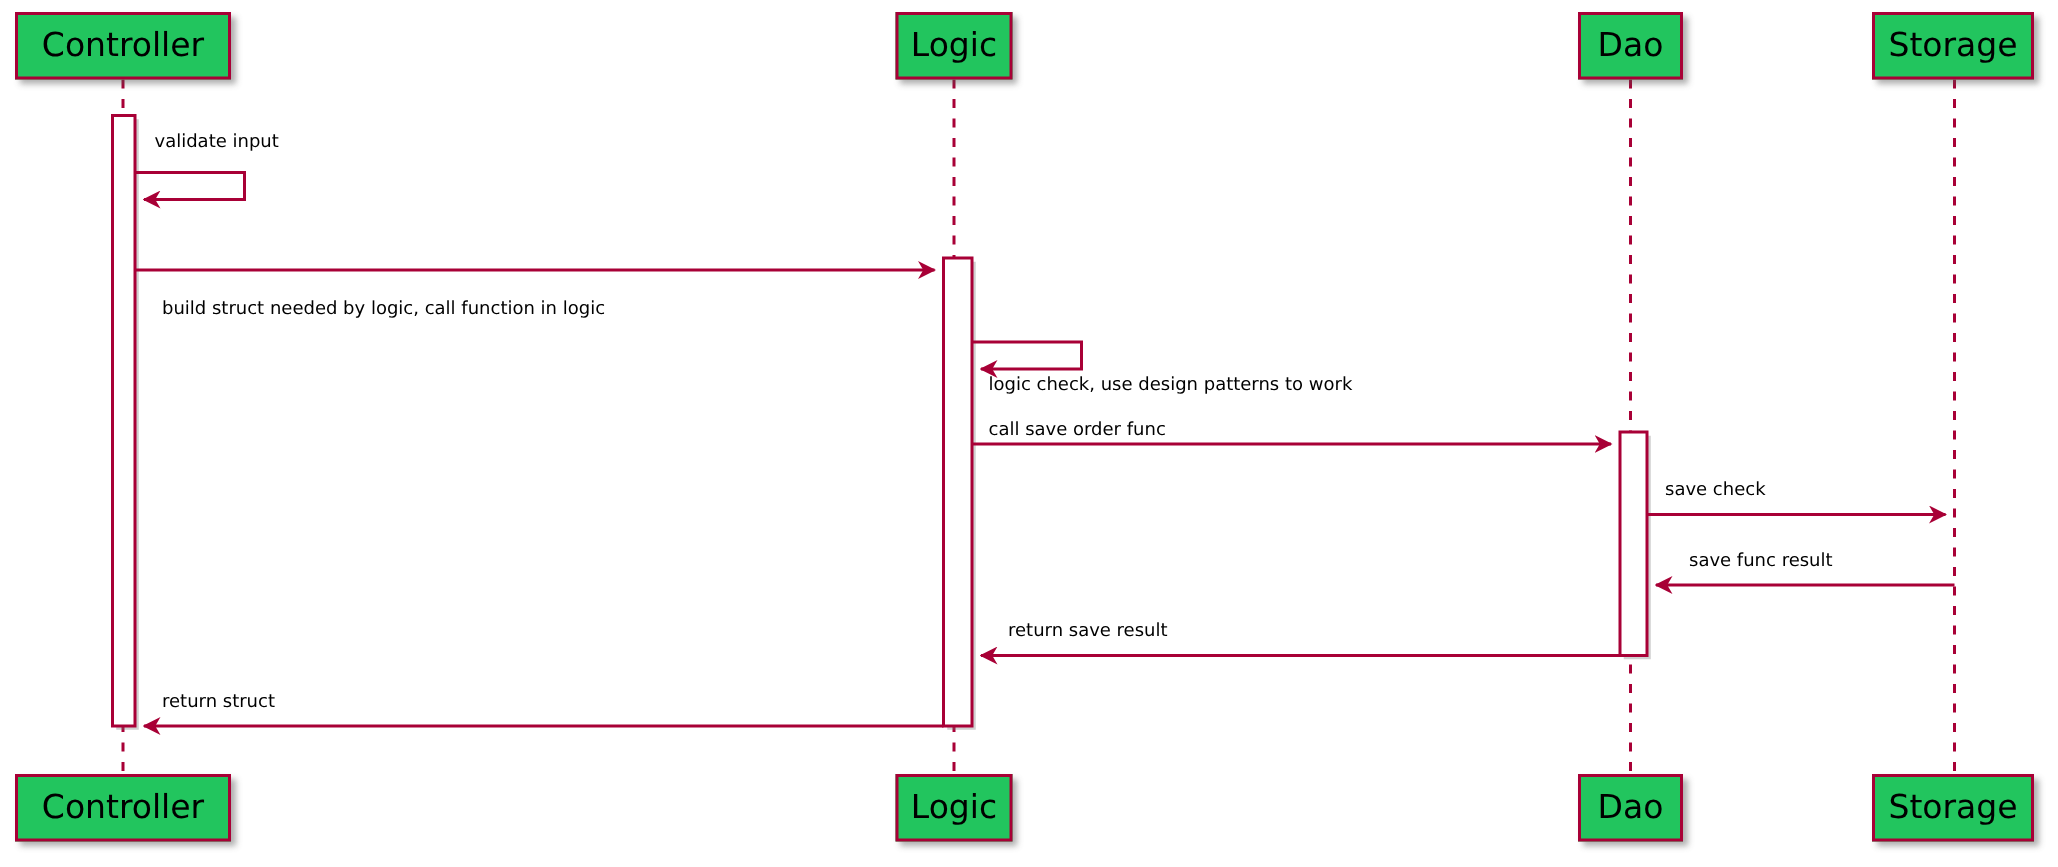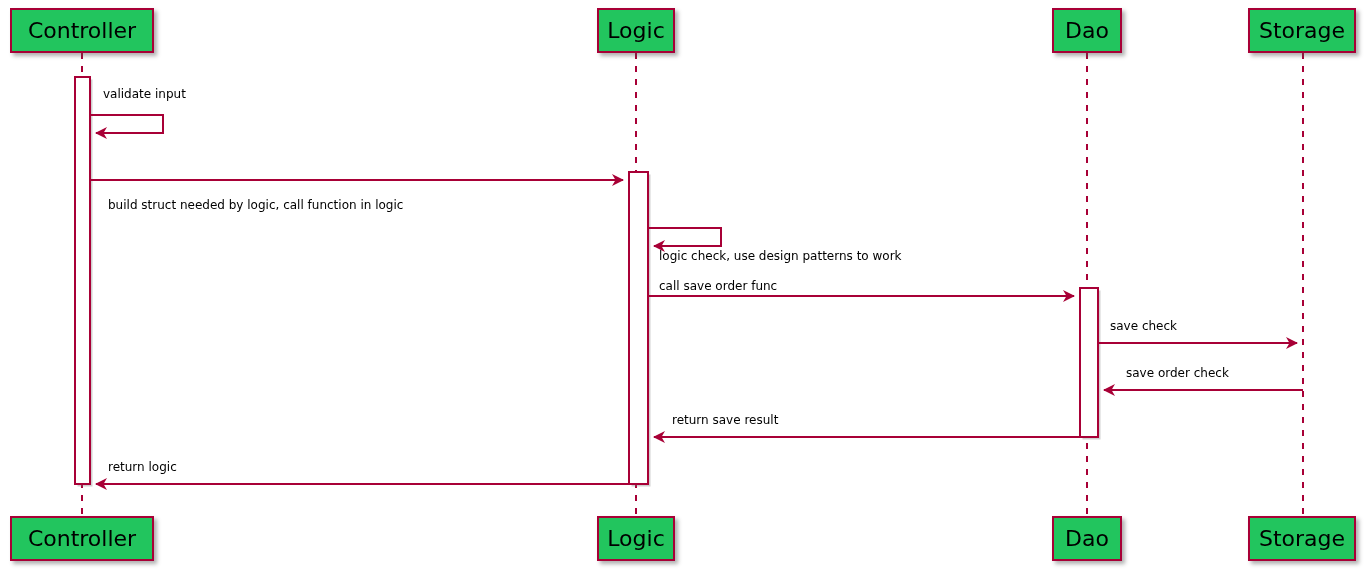--- a/index.html
+++ b/index.html
@@ -78,18 +78,18 @@
       <div class="pbox" style="left: 1248px; top: 516px; width: 108px; height: 45px;">
         <span>Storage</span>
       </div>
     </div>
   <div id="labels">
       <div class="msg" style="left: 103px; top: 88px;">validate input</div>
       <div class="msg" style="left: 108px; top: 160px; margin-top: 39px;">build struct needed by logic, call function in logic</div>
       <div class="msg" style="left: 659px; top: 202px; margin-top: 48px;">logic check, use design patterns to work</div>
       <div class="msg" style="left: 659px; top: 280px;">call save order func</div>
       <div class="msg" style="left: 1110px; top: 320px;">save check</div>
-      <div class="msg" style="left: 1126px; top: 367px;">save order check</div>
+      <div class="msg" style="left: 1126px; top: 367px;">save func result</div>
       <div class="msg" style="left: 672px; top: 414px; text-align: center;">return save result</div>
-      <div class="msg" style="left: 108px; top: 461px;">return logic</div>
+      <div class="msg" style="left: 108px; top: 461px;">return struct</div>
     </div>
 
 </div>
 
 </body></html>

